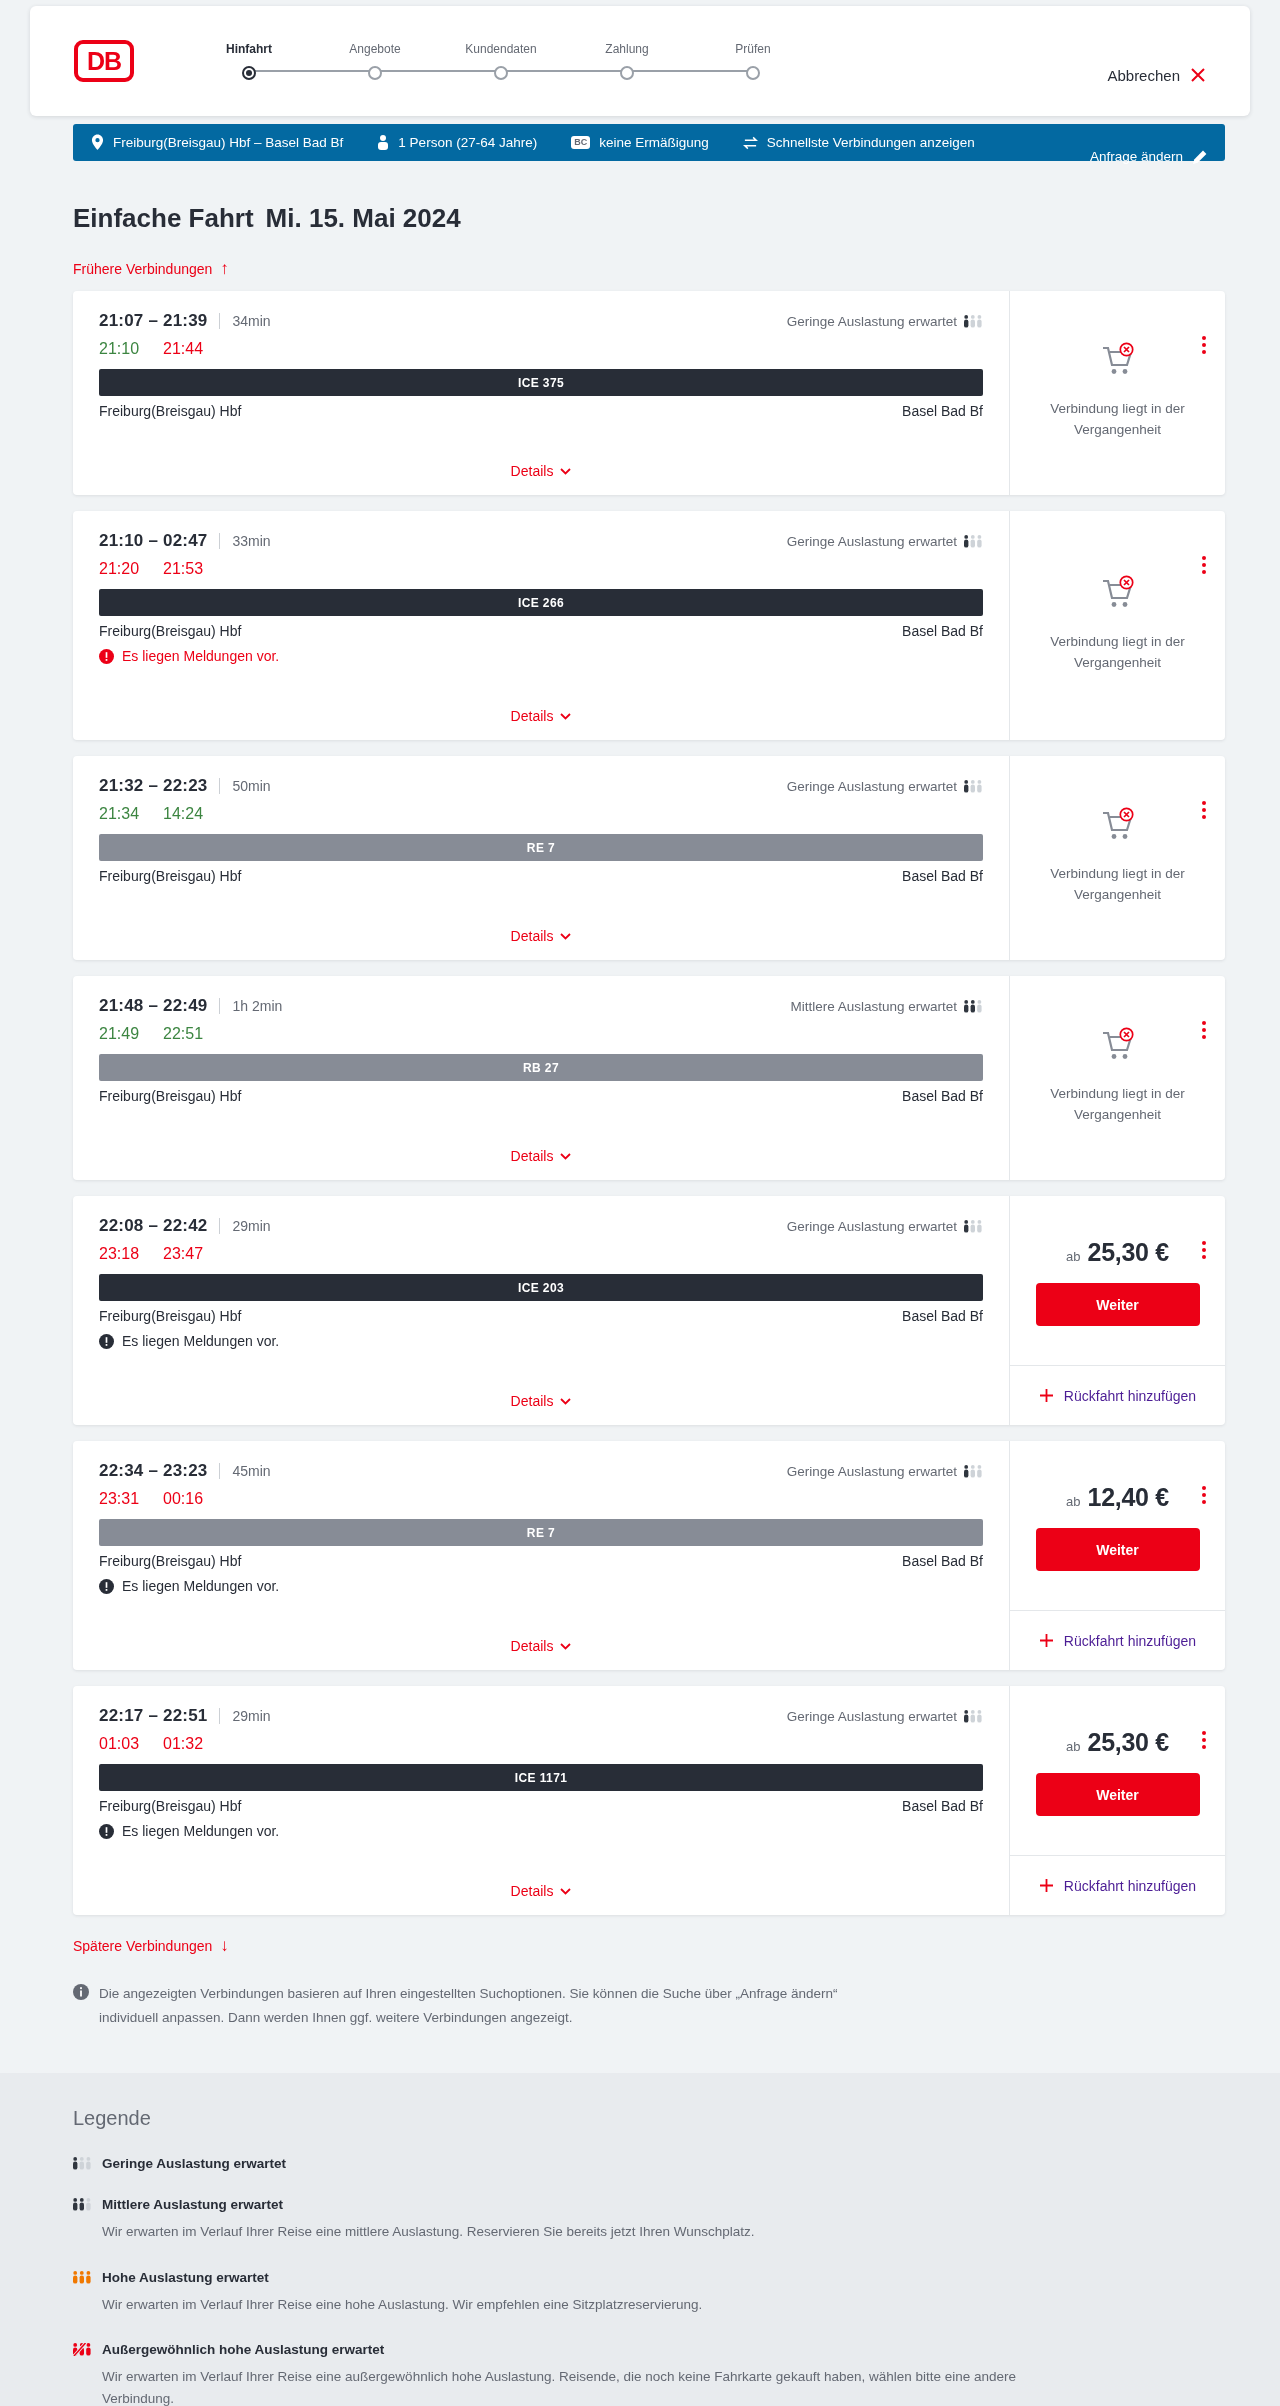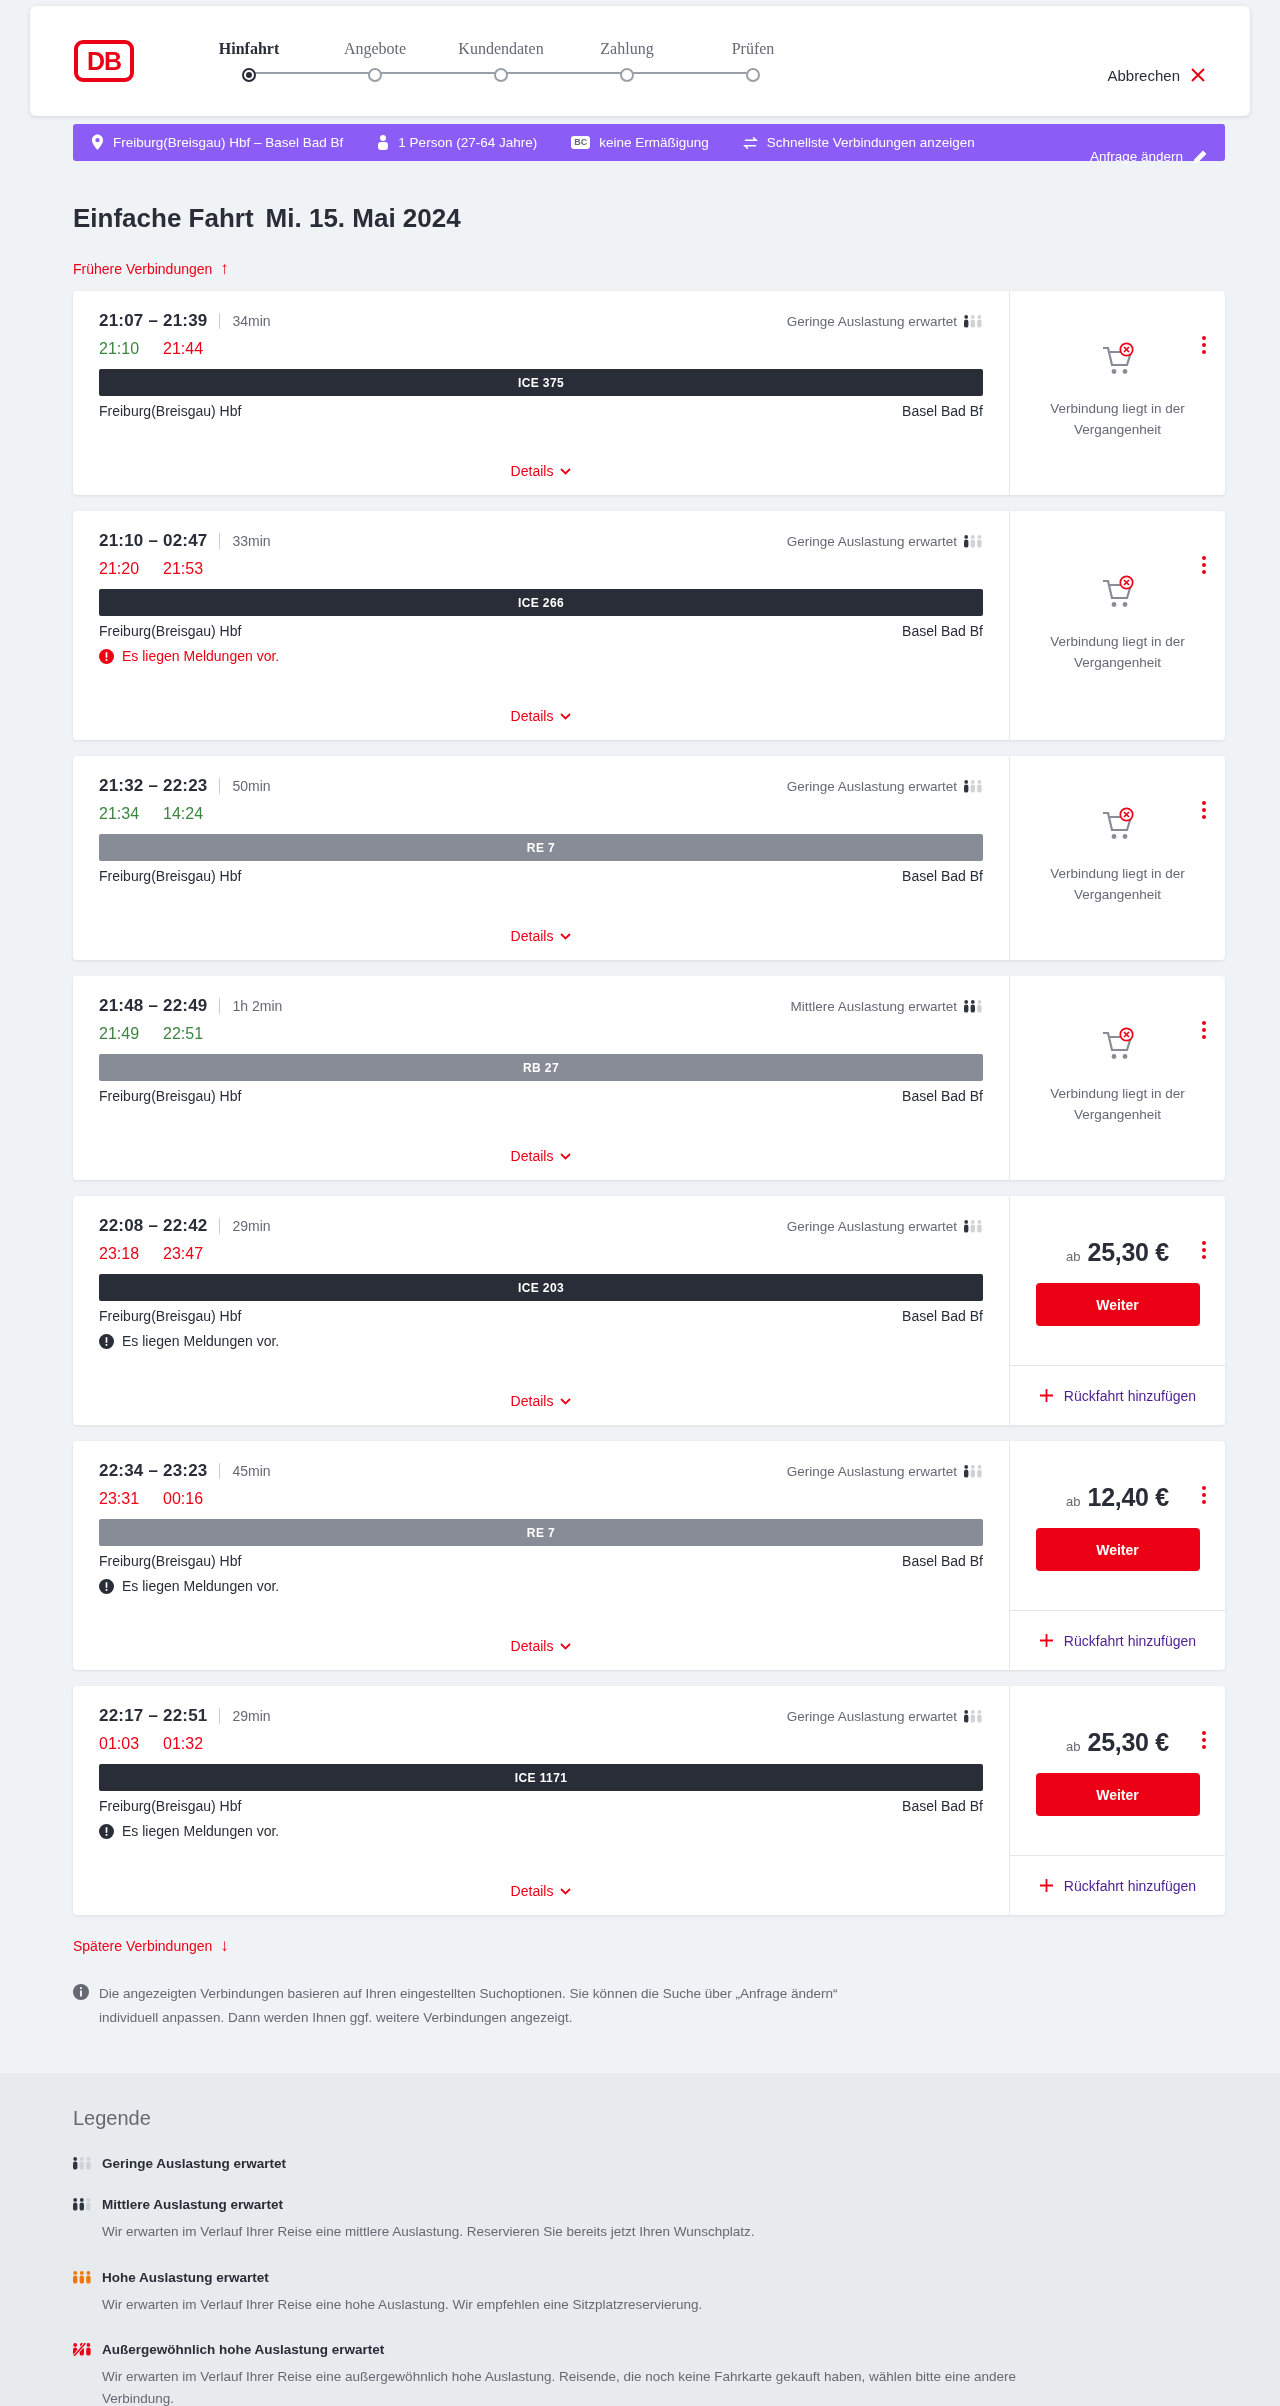--- a/index.html
+++ b/index.html
@@ -8,30 +8,30 @@
   button { font-family:inherit; cursor:pointer;margin-top:28px; }
 
   
   .topbar { margin:6px 30px 0; height:110px; background:#fff; border-radius:6px;
             box-shadow:0 1px 4px rgba(40,45,55,.14); display:flex; align-items:center; padding:0 44px; }
   .db-logo { width:60px; height:42px; border:4px solid #ec0016; border-radius:9px; color:#ec0016;
              display:flex; align-items:center; justify-content:center; font-weight:700; font-size:25px;
              letter-spacing:-1px; background:#fff; }
   .steps { display:flex; margin-left:52px; }
   .step { width:126px; display:flex; flex-direction:column; align-items:center; position:relative; }
-  .step-label { font-size:16px; color:#646973; margin-bottom:10px; white-space:nowrap;font-family:Liberation Serif, serif; }
+  .step-label { font-size:12px; color:#646973; margin-bottom:10px; white-space:nowrap; }
   .step.active .step-label { color:#282d37; font-weight:700; }
   .step-dot { width:14px; height:14px; border-radius:50%; background:#fff; border:2px solid #9aa0a8; position:relative; z-index:2; }
   .step.active .step-dot { border-color:#282d37; }
   .step.active .step-dot::after { content:""; position:absolute; inset:2px; border-radius:50%; background:#282d37; }
   .step:not(:first-child)::before { content:""; position:absolute; bottom:8px; left:-50%; width:100%; height:2px; background:#9aa0a8; z-index:1; }
   .cancel { margin-left:auto; display:flex; align-items:center; gap:10px; font-size:15px; color:#282d37; background:none; border:none; }
 
   
-  .filterbar { margin:8px 55px 0 73px; height:37px; background:#8b5cf6; border-radius:3px;
+  .filterbar { margin:8px 55px 0 73px; height:37px; background:#0369a1; border-radius:3px;
                display:flex; align-items:center; gap:34px; padding:0 18px; color:#fff; }
   .f-item { display:flex; align-items:center; gap:9px; white-space:nowrap; }
   .bc-badge { background:#fff; color:#646973; font-size:9px; font-weight:700; border-radius:3px; padding:2px 3px; line-height:1; }
   .f-edit { margin-left:auto; display:flex; align-items:center; gap:10px; background:none; border:none; color:#fff; font-size:13.5px; }
 
   
   .content { margin:0 55px 0 73px; }
   .page-title { margin-top:42px; font-size:26px; display:flex; gap:12px; align-items:baseline; }
   .page-title .t { font-weight:700; }
   .link-nav { margin-top:26px; display:inline-flex; align-items:center; gap:8px; color:#ec0016;

